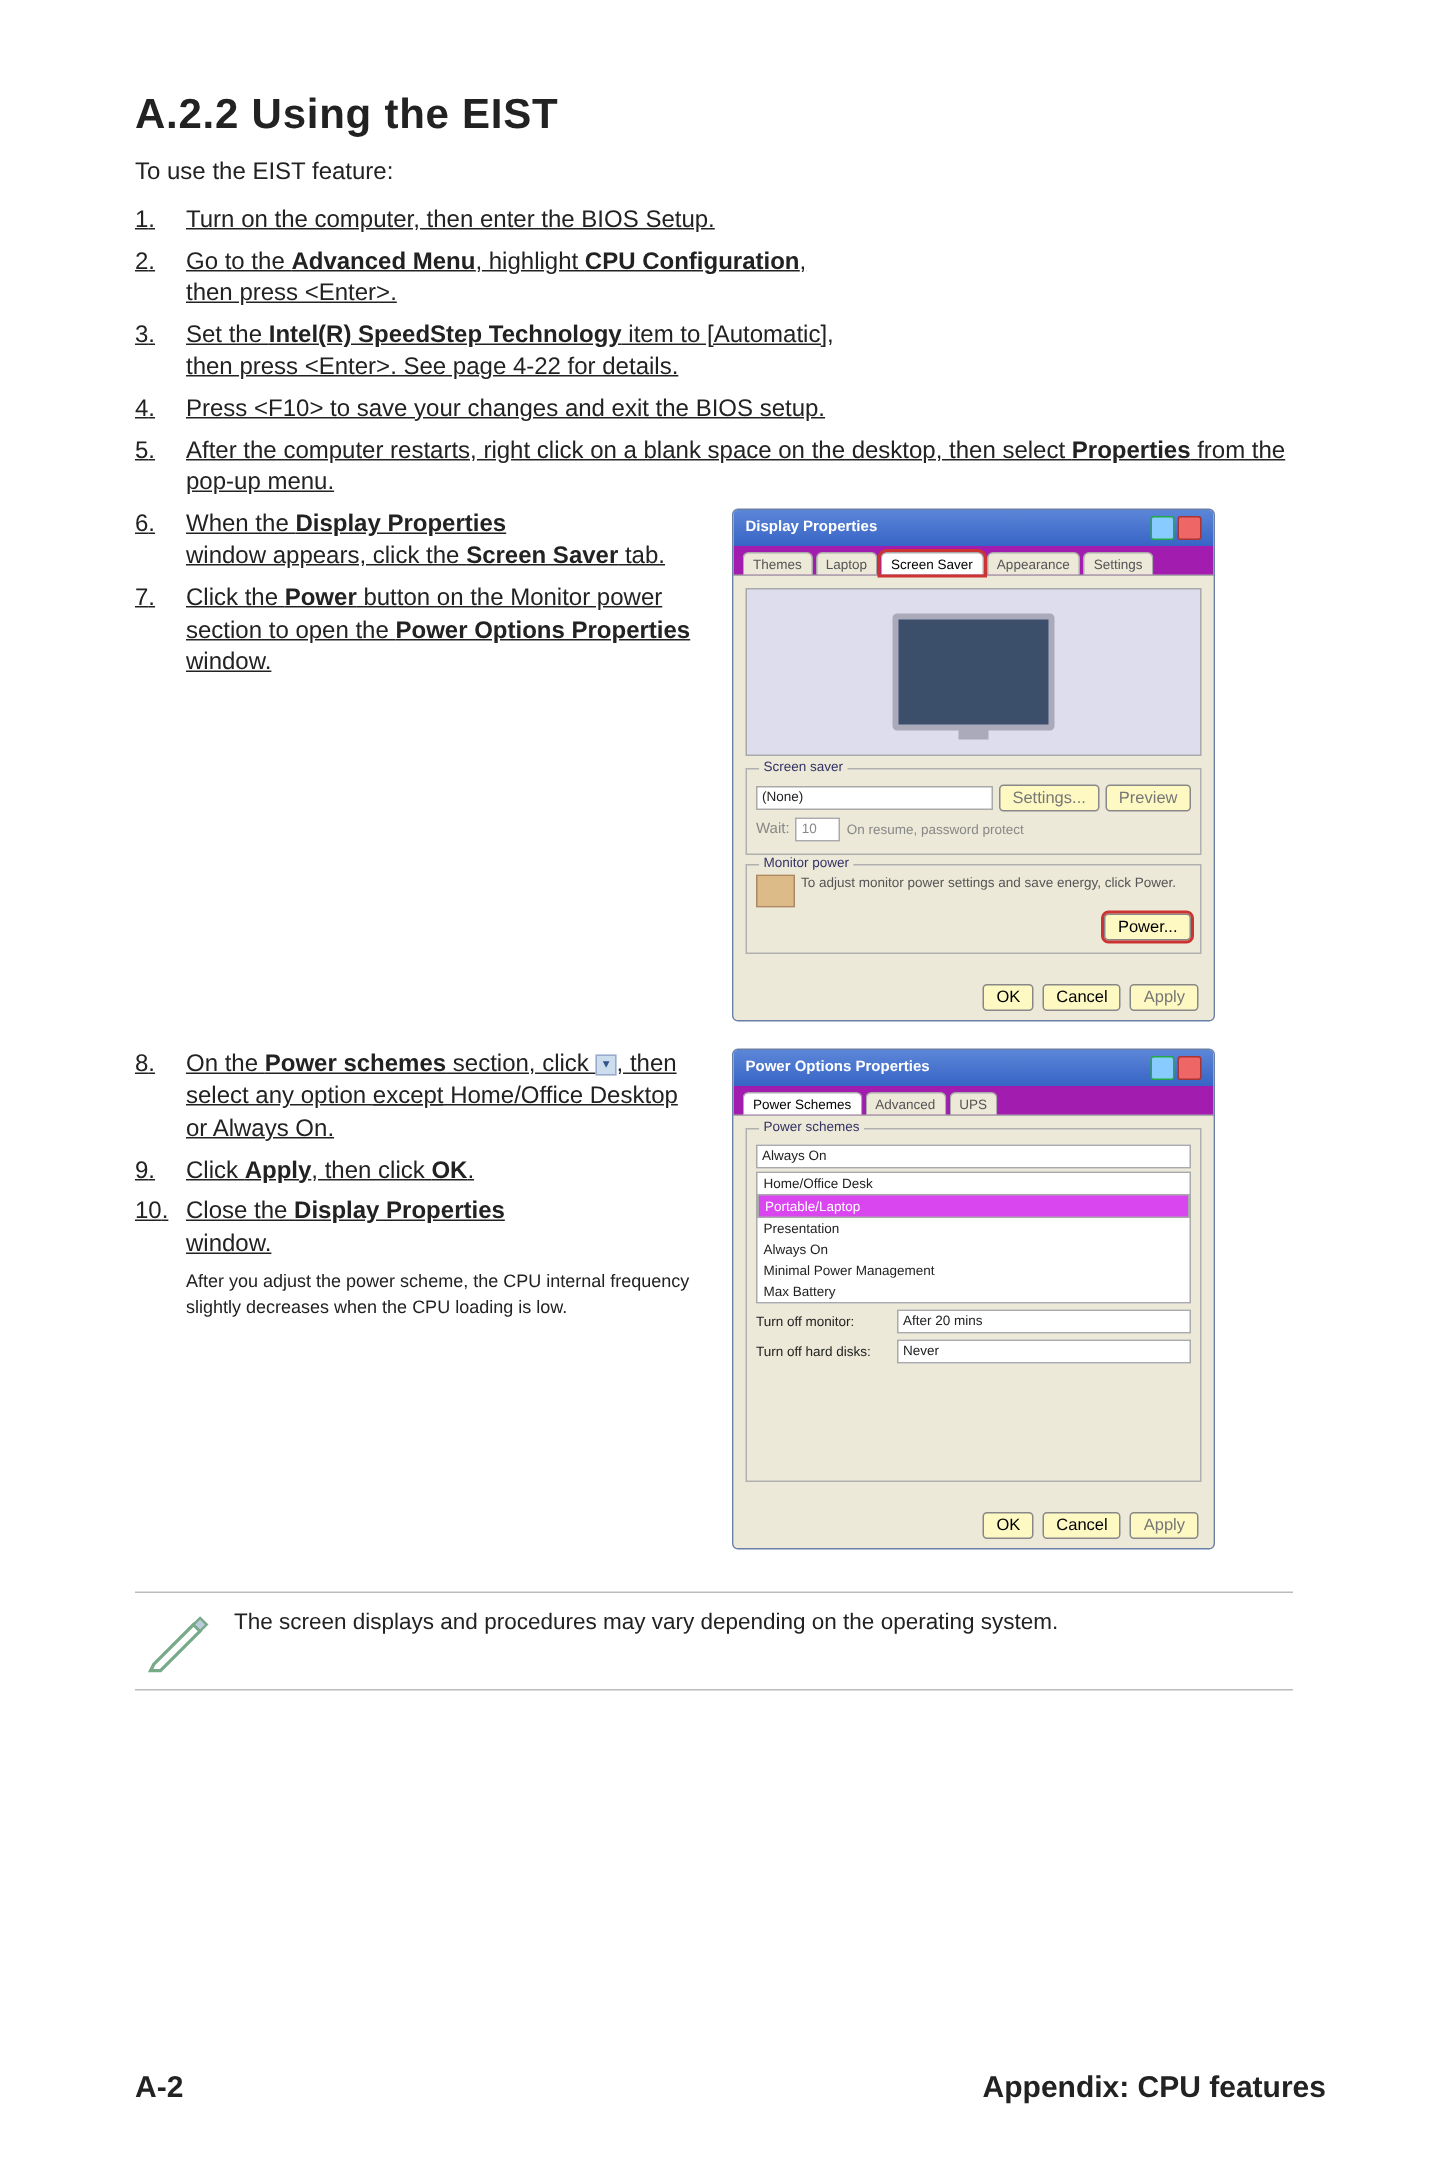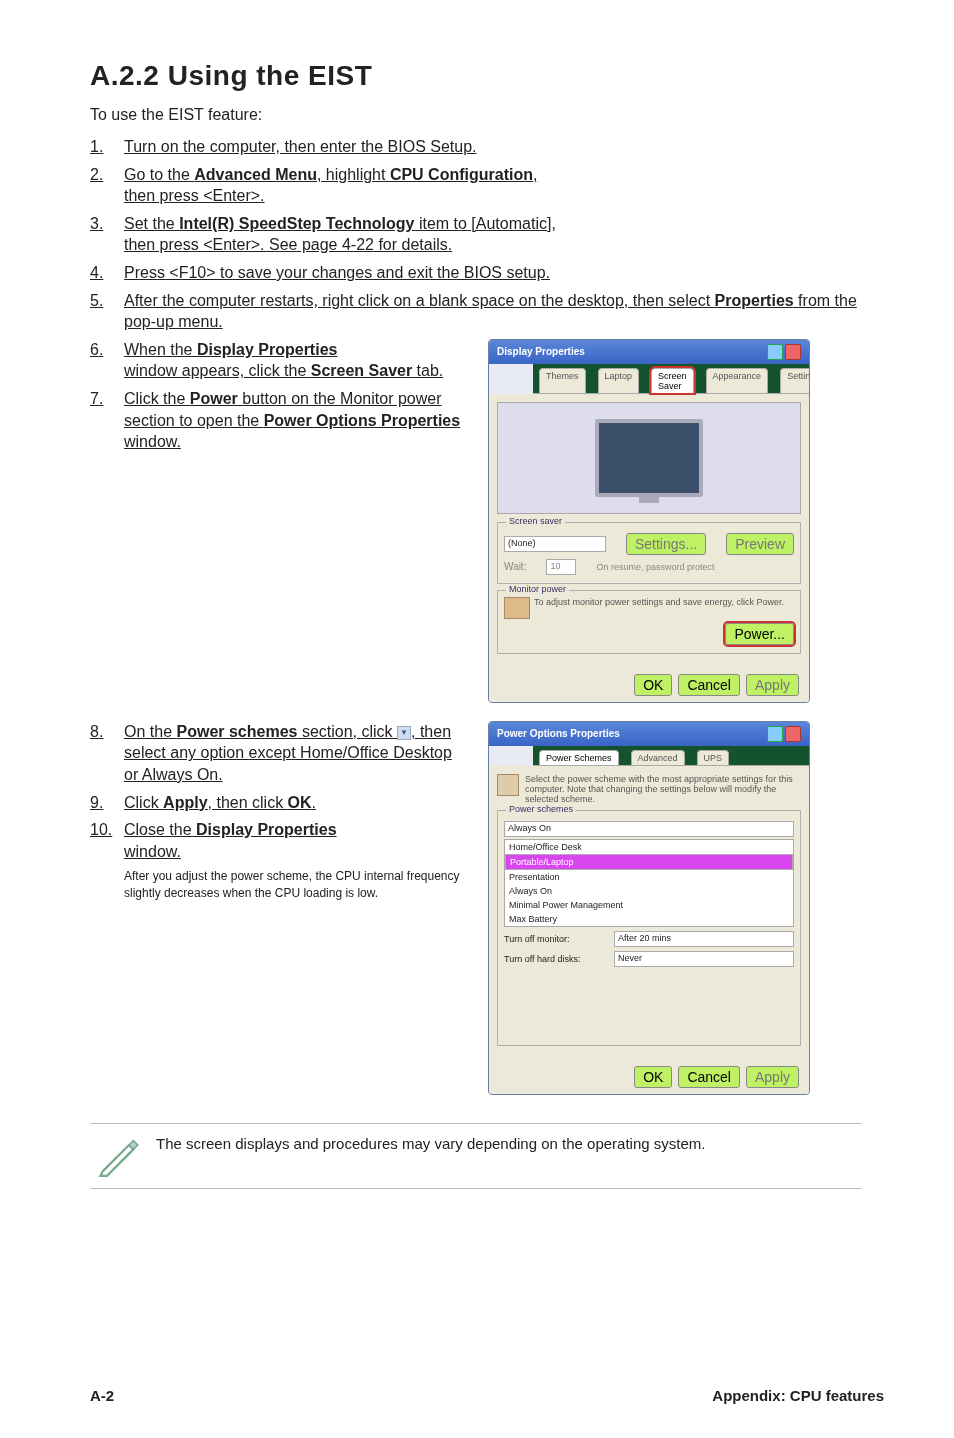--- a/index.html
+++ b/index.html
@@ -78,23 +78,22 @@
     display: flex;
     align-items: center;
     justify-content: space-between;
   }
   .win-title .tbtns { display:flex; gap:2px; }
   .win-title .tb {
     width: 14px; height: 14px; border:1px solid #2a4; background:#8cf; border-radius:2px;
   }
   .win-title .tb.close { background:#e66; border-color:#a33; }
   .tabs {
-    display:flex; background:#14532d; border-bottom:1px solid #aaa; padding:4px 6px 0 6px;
-    gap:12px;
-    margin-left:44px;
+    display:flex; background:#a21caf; border-bottom:1px solid #aaa; padding:4px 6px 0 6px;
+    gap:2px;
   }
   .tab {
     background:#ece9d8; border:1px solid #aaa; border-bottom:none;
     border-radius:4px 4px 0 0; padding:2px 6px; font-size:9px; color:#555;
   }
   .tab.active {
     background:#fff; color:#000; font-weight:normal;
     outline: 2px solid #c33; outline-offset: 0;
   }
   .tab-body { background:#ece9d8; padding:8px; }
@@ -109,27 +108,27 @@
   .monitor::after {
     content:""; position:absolute; bottom:-10px; left:40px; width:20px; height:8px; background:#aab;
   }
   .group {
     border:1px solid #b0b0b0; padding:6px 6px 8px 6px; margin-bottom:6px; position:relative;
     background:#ece9d8;
   }
   .group-title {
     position:absolute; top:-7px; left:8px; background:#ece9d8; padding:0 3px; color:#336; font-size:9px;
   }
-  .row { display:flex; align-items:center; gap:20px; margin-top:4px; }
+  .row { display:flex; align-items:center; gap:4px; margin-top:4px; }
   .sel, .txt {
     flex:1; border:1px solid #aaa; background:#fff; height:16px; font-size:9px; padding:1px 3px;
     box-sizing:border-box;
   }
   .btn {
-    border:1px solid #888; background:#bef264; font-size:14px; padding:2px 8px; border-radius:3px;
+    border:1px solid #888; background:#fef9c3; font-size:11px; padding:2px 8px; border-radius:3px;
     color:#777;
   }
   .btn.enabled { color:#000; }
   .btn.hl { outline:2px solid #c33; }
   .monpower-text { font-size:9px; color:#555; margin-left:28px; display:block; }
   .icon-plug {
     width:24px; height:20px; background:#db8; border:1px solid #a86; float:left; margin-right:4px;
   }
   .win-buttons { display:flex; justify-content:flex-end; gap:6px; padding:6px 10px; background:#ece9d8; }
   .dd-arrow {
@@ -147,21 +146,21 @@
     border-top:1px solid #bbb; border-bottom:1px solid #bbb;
     padding:10px 6px; margin-top:28px; width: 760px;
   }
   .note-icon {
     width:44px; height:44px; flex:0 0 44px;
   }
   .note-icon svg { width:100%; height:100%; }
   .note-text { font-size:15px; line-height:1.3; }
   .footer {
     position:absolute; bottom:34px; left:90px; right:70px;
-    display:flex; justify-content:space-between; font-size:15px;
+    display:flex; justify-content:space-between; font-size:20px;
   }
   .footer .pg { font-weight:bold; }
   .footer .sec { font-weight:bold; }
   .after-note {
     margin-left:34px; margin-top:6px; font-size:12px; line-height:1.35;
   }
 </style>
 </head>
 <body>
 
@@ -301,24 +300,20 @@
             <span class="tb"></span>
             <span class="tb close"></span>
           </span>
         </div>
         <div class="tabs">
           <div class="tab active" style="outline:none">Power Schemes</div>
           <div class="tab">Advanced</div>
           <div class="tab">UPS</div>
         </div>
         <div class="tab-body">
-          <div style="display:flex; gap:6px; font-size:9px; color:#555; margin-bottom:6px;">
-            <div style="width:20px;height:20px;background:#dca;border:1px solid #a86;flex:0 0 20px"></div>
-            <div>Select the power scheme with the most appropriate settings for this computer. Note that changing the settings below will modify the selected scheme.</div>
-          </div>
           <div class="group">
             <span class="group-title">Power schemes</span>
             <div class="sel" style="margin-top:4px">Always On</div>
             <div class="scheme-list">
               <div class="opt">Home/Office Desk</div>
               <div class="opt sel">Portable/Laptop</div>
               <div class="opt">Presentation</div>
               <div class="opt">Always On</div>
               <div class="opt">Minimal Power Management</div>
               <div class="opt">Max Battery</div>

